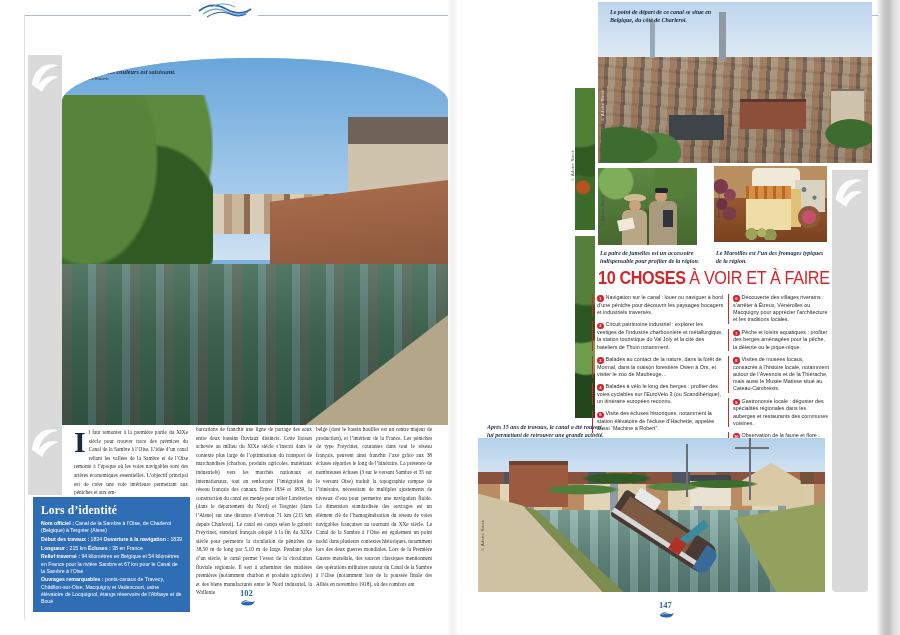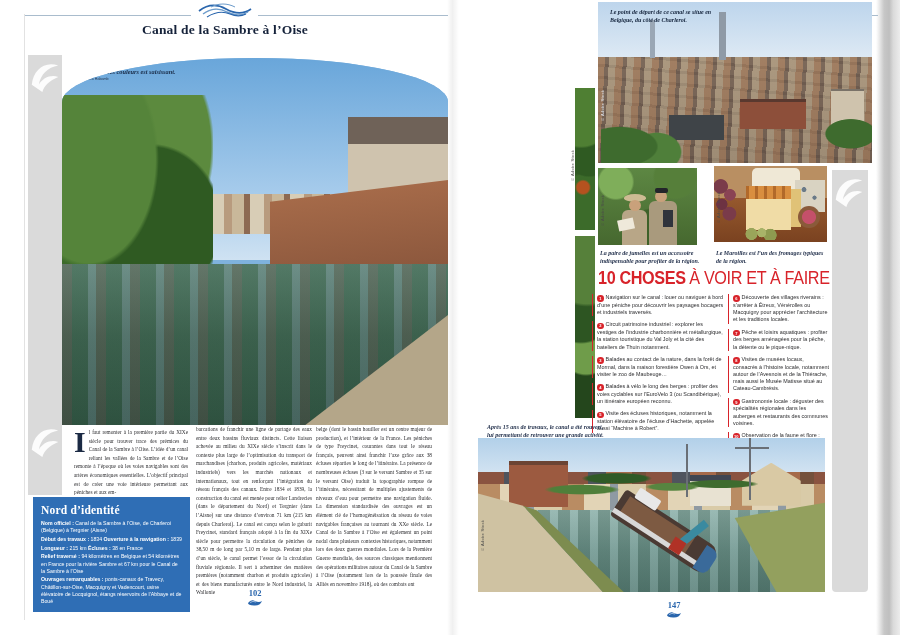--- a/index.html
+++ b/index.html
@@ -64,21 +64,21 @@
   .dropcap{float:left;font-weight:bold;color:#1b2a44;font-size:30px;line-height:26px;
     margin:1px 3px 0 0}
 
   .fiche{left:33px;top:497px;width:157px;height:115px;background:#2f6eb5;color:#fff;
     padding:7px 8px 6px 8px;overflow:hidden}
   .fiche-title{font-size:11.5px;font-weight:bold;margin-bottom:4px;letter-spacing:.2px}
   .fiche-row{font-family:"Liberation Sans",sans-serif;font-size:5.2px;line-height:7.2px;
     margin-bottom:1.5px}
   .fiche-row b{font-weight:bold}
 
-  .folio{text-align:center;color:#2a66ad;font-weight:bold;font-size:8.5px;width:30px}
+  .folio{color:#2a66ad;font-weight:bold;font-size:8.5px;width:30px}
   .folio-left{left:240px;top:588px}
   .folio-right{left:659px;top:600px}
   .folio-wave{width:16px;height:9px;margin-top:0px}
 
   
   .vstrip{left:575px;width:20px;overflow:hidden}
   .vs1{top:88px;height:142px;background:
     radial-gradient(circle at 30% 20%,#4f7f33 0 26%,transparent 28%),
     radial-gradient(circle at 70% 45%,#2f5a22 0 30%,transparent 32%),
     radial-gradient(circle at 40% 70%,#b5521f 0 6%,transparent 8%),
@@ -224,21 +224,20 @@
   <div class="abs rule rule-rr"></div>
 
   <div class="abs header-logo">
     <svg viewBox="0 0 58 17" width="58" height="17">
       <path d="M3 9 C12 2, 21 2, 30 7 C39 12, 48 12, 55 7" stroke="#2a66ad" fill="none" stroke-width="1.7"></path>
       <path d="M7 12 C15 6, 24 6, 31 10 C39 14, 47 13, 52 10" stroke="#6d9ccb" fill="none" stroke-width="1.4"></path>
       <path d="M11 15 C19 10, 27 9, 34 12 C41 15, 46 14, 50 12" stroke="#2a66ad" fill="none" stroke-width="1.1"></path>
       <path d="M15 5 C23 1, 31 1, 39 5" stroke="#6d9ccb" fill="none" stroke-width="1"></path>
     </svg>
   </div>
-  <h1 class="abs page-title">Canal de la Sambre à l’Oise</h1>
 
   <div class="abs side-tab tab-left">
     <svg class="swirl swirl-a" viewBox="0 0 34 40">
       <path d="M2 30 C4 13 16 3 32 8 C20 10 12 18 10 30 C14 22 24 18 32 21 C22 25 16 31 14 38 Z" fill="#ffffff"></path>
     </svg>
     <svg class="swirl swirl-b" viewBox="0 0 34 40">
       <path d="M2 30 C4 13 16 3 32 8 C20 10 12 18 10 30 C14 22 24 18 32 21 C22 25 16 31 14 38 Z" fill="#ffffff"></path>
     </svg>
   </div>
 
@@ -251,21 +250,21 @@
     <div class="mp-water"></div>
     <div class="mp-reflect"></div>
     <div class="mp-path"></div>
     <div class="photo-caption">Le contraste des couleurs est saisissant.</div>
     <div class="photo-credit">© Linda’beck Habamb</div>
   </div>
 
   <div class="abs col col1"><span class="dropcap">I</span><span>l faut remonter à la première partie du XIXe siècle pour trouver trace des prémices du Canal de la Sambre à l’Oise. L’idée d’un canal reliant les vallées de la Sambre et de l’Oise remonte à l’époque où les voies navigables sont des artères économiques essentielles. L’objectif principal est de créer une voie intérieure permettant aux péniches et aux em-</span></div>
 
   <div class="abs fiche">
-    <div class="fiche-title">Nord d’identité</div>
+    <div class="fiche-title">Lors d’identité</div>
     <div class="fiche-rows">
 
         <div class="fiche-row"><b>Nom officiel : </b><span>Canal de la Sambre à l’Oise, de Charleroi (Belgique) à Tergnier (Aisne)</span><b></b><span></span></div>
 
         <div class="fiche-row"><b>Début des travaux : </b><span>1834 </span><b>Ouverture à la navigation : </b><span>1839</span></div>
 
         <div class="fiche-row"><b>Longueur : </b><span>215 km </span><b>Écluses : </b><span>38 en France</span></div>
 
         <div class="fiche-row"><b>Relief traversé : </b><span>94 kilomètres en Belgique et 54 kilomètres en France pour la rivière Sambre et 67 km pour le Canal de la Sambre à l’Oise</span><b></b><span></span></div>
 

